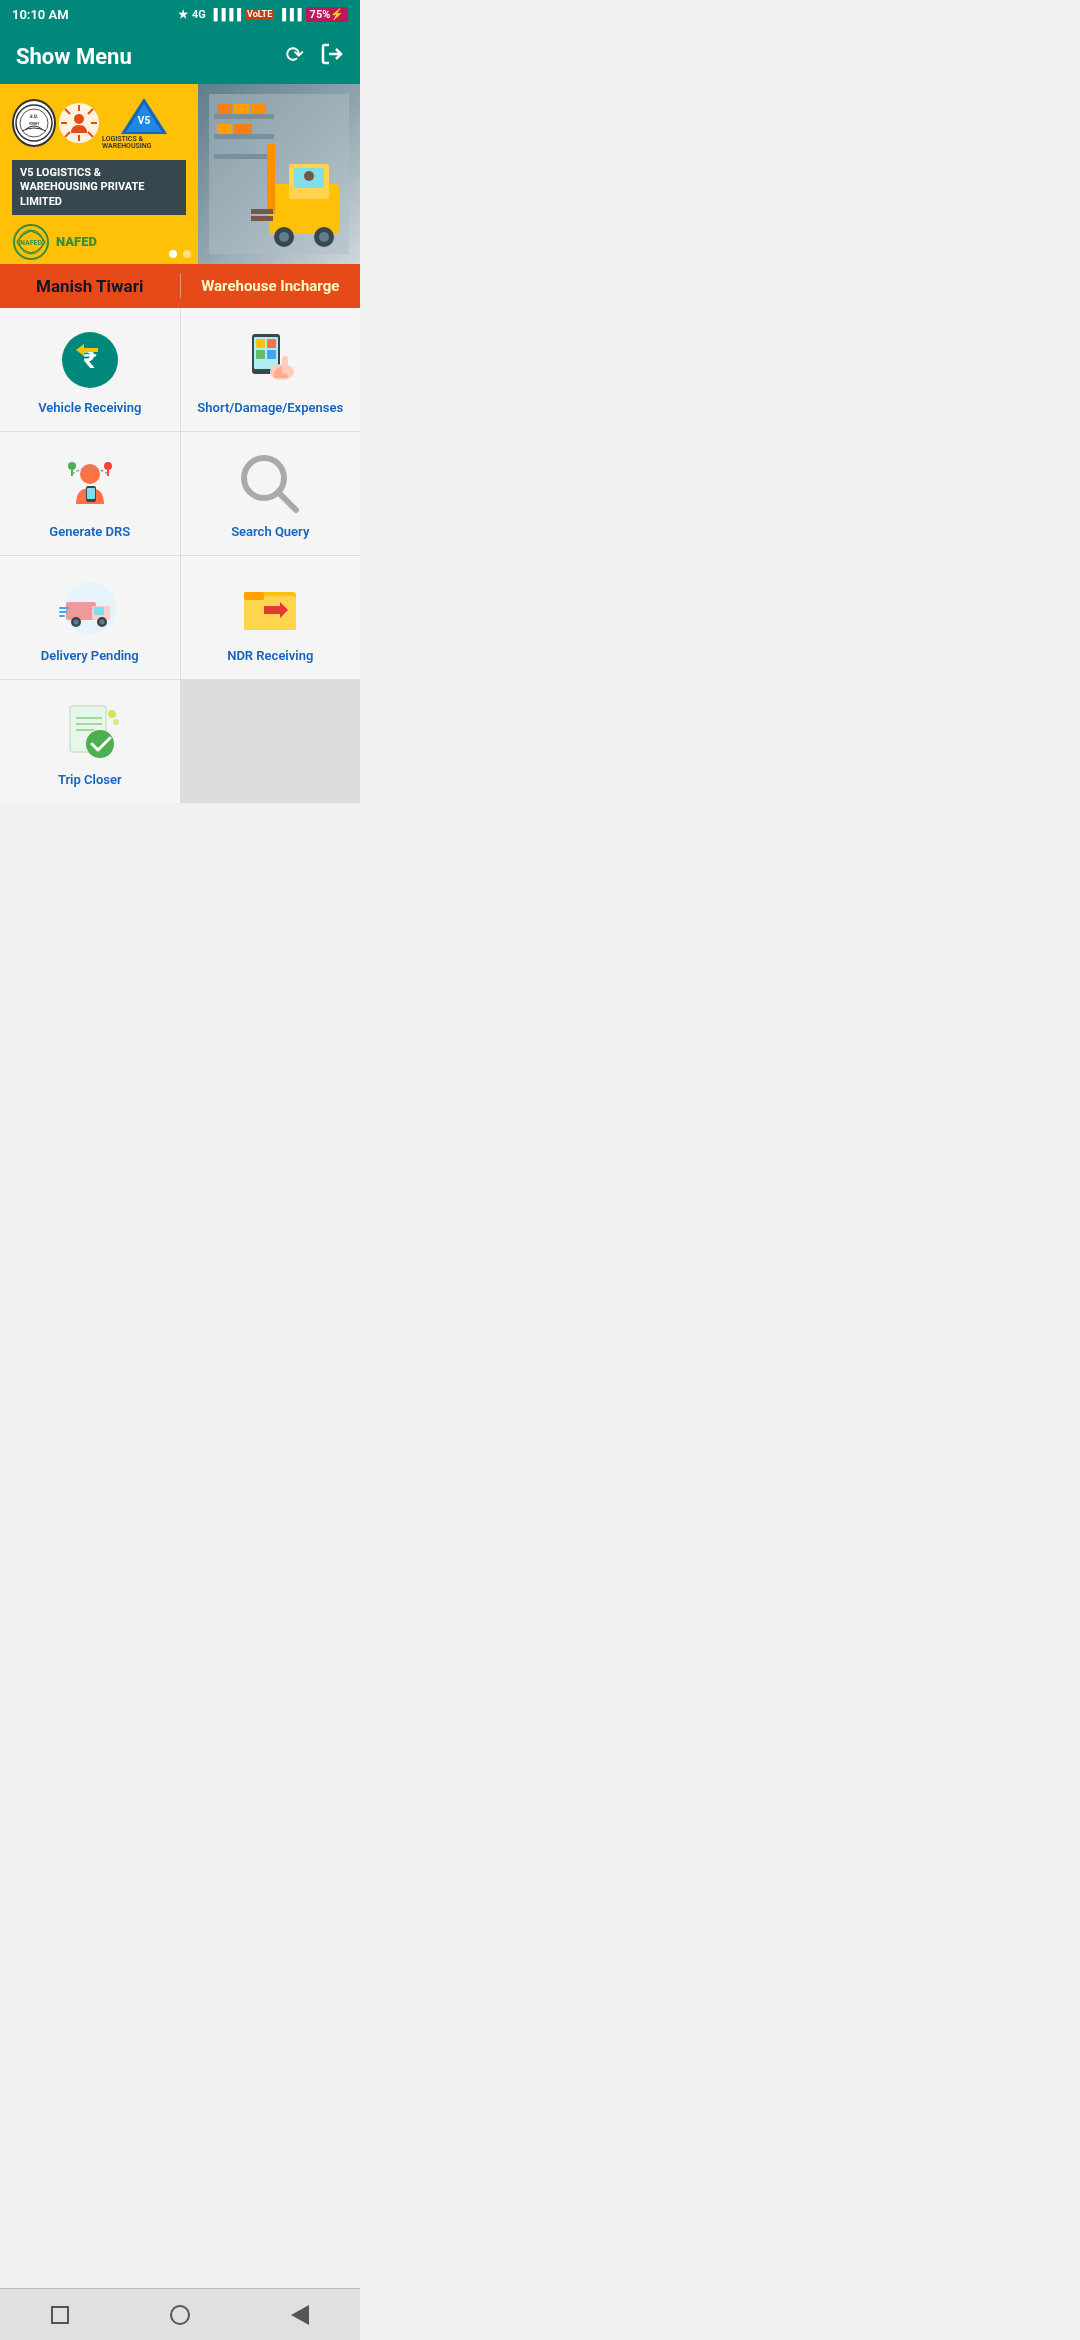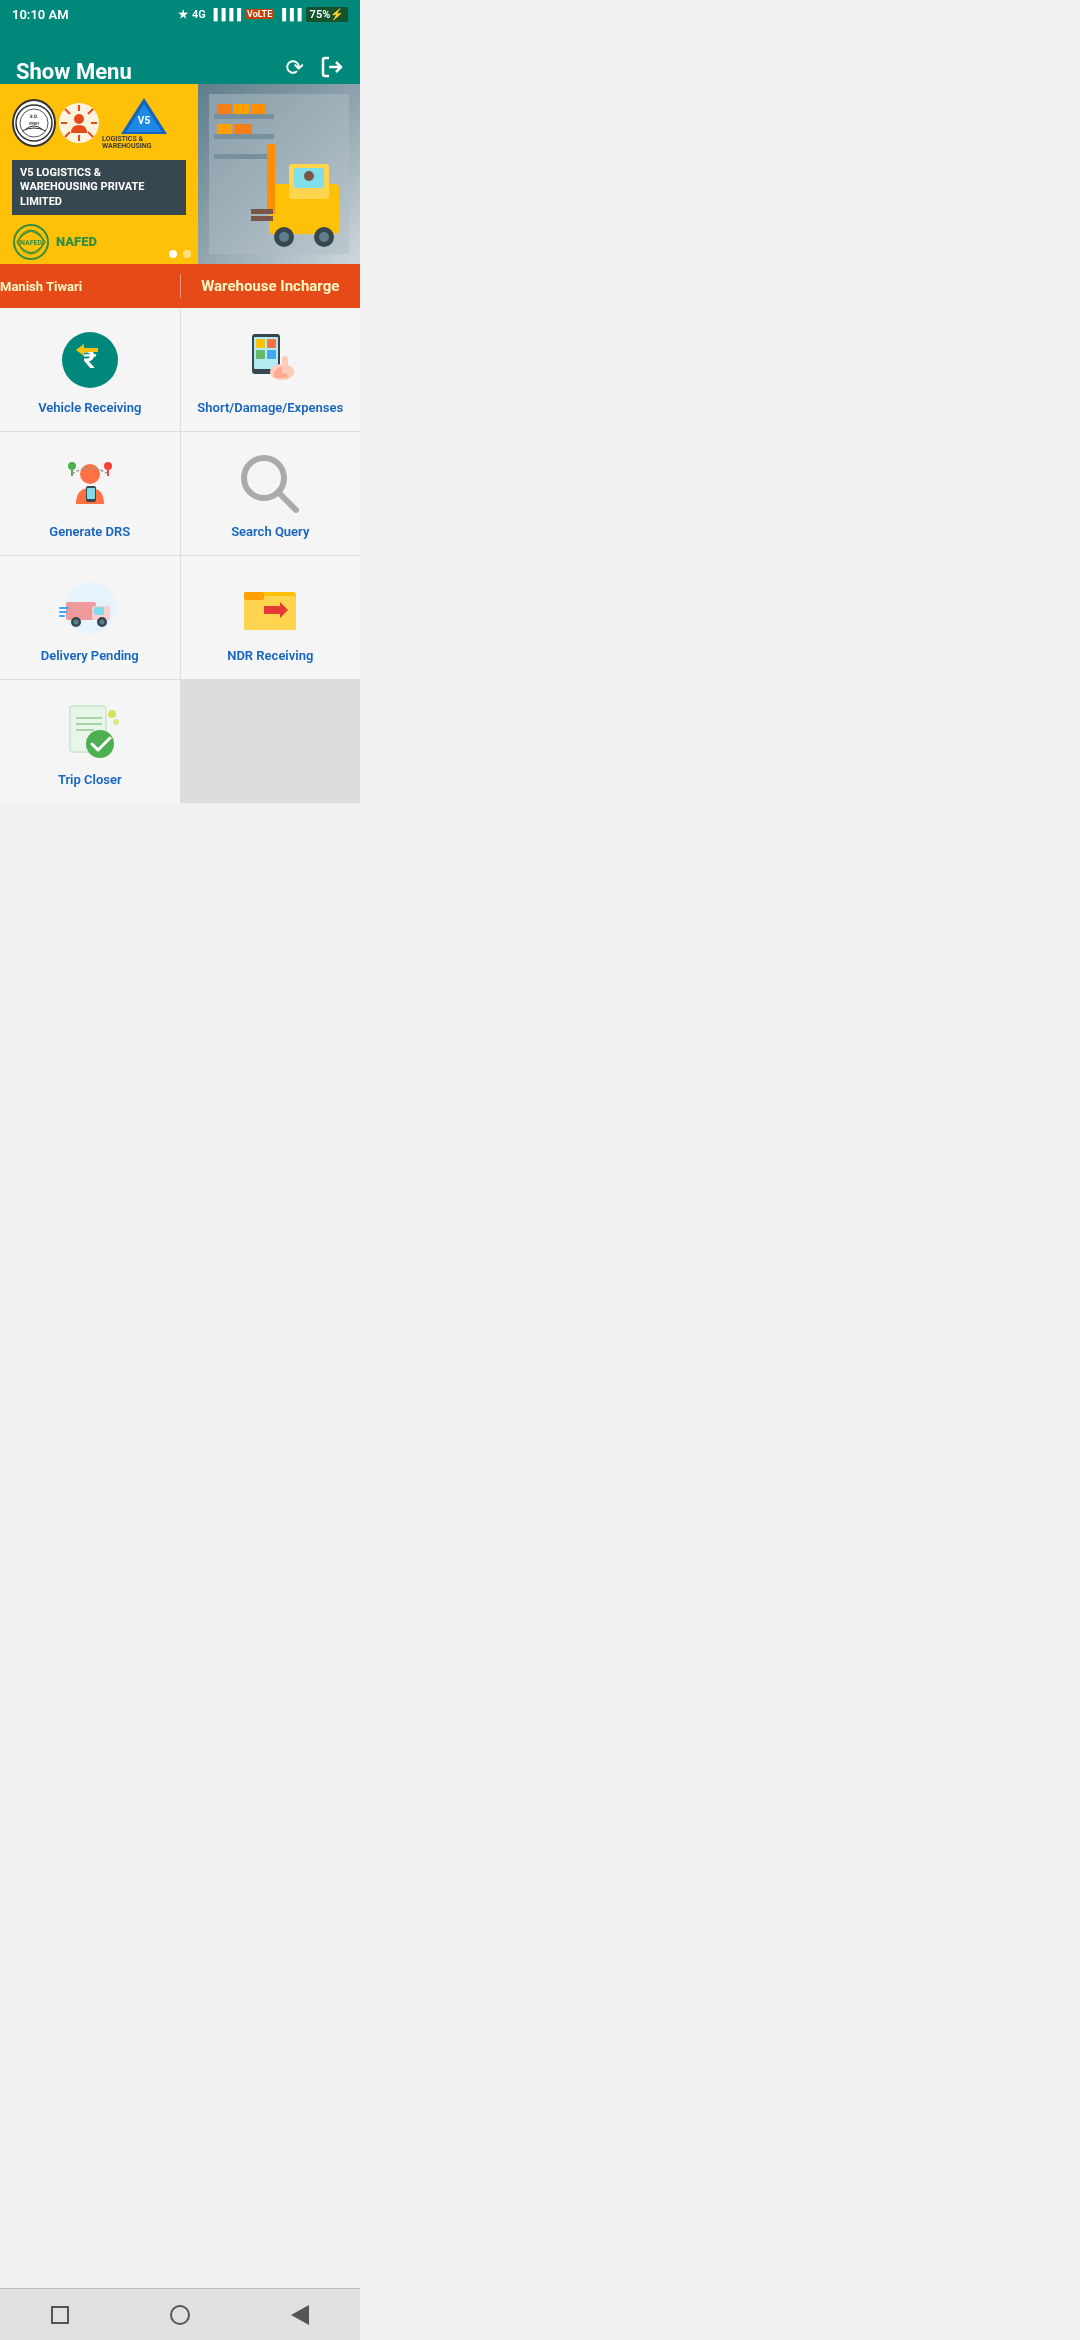--- a/index.html
+++ b/index.html
@@ -27,31 +27,31 @@
     .status-right {
       display: flex;
       align-items: center;
       gap: 4px;
       font-size: 11px;
     }
     .battery-icon {
       display: inline-flex;
       align-items: center;
       font-size: 11px;
-      background: #14532d;
+      background: #be185d;
       padding: 1px 4px;
       border-radius: 2px;
     }
 
     
     .header {
       background: #00897B;
       height: 56px;
       display: flex;
-      align-items: flex-end;
+      align-items: center;
       justify-content: space-between;
       padding: 0 16px;
     }
     .header-title {
       color: white;
       font-size: 22px;
       font-weight: 700;
     }
     .header-icons {
       display: flex;
@@ -152,23 +152,23 @@
 
     
     .user-bar {
       background: #E64A19;
       height: 44px;
       display: flex;
       align-items: center;
     }
     .user-bar-name {
       flex: 1;
-      text-align: left;
-      color: #fef9c3;
-      font-size: 13px;
+      text-align: center;
+      color: #0f172a;
+      font-size: 17px;
       font-weight: 700;
     }
     .user-bar-role {
       flex: 1;
       text-align: center;
       color: #fef9c3;
       font-size: 15px;
       font-weight: 700;
     }
     .user-bar-divider {

